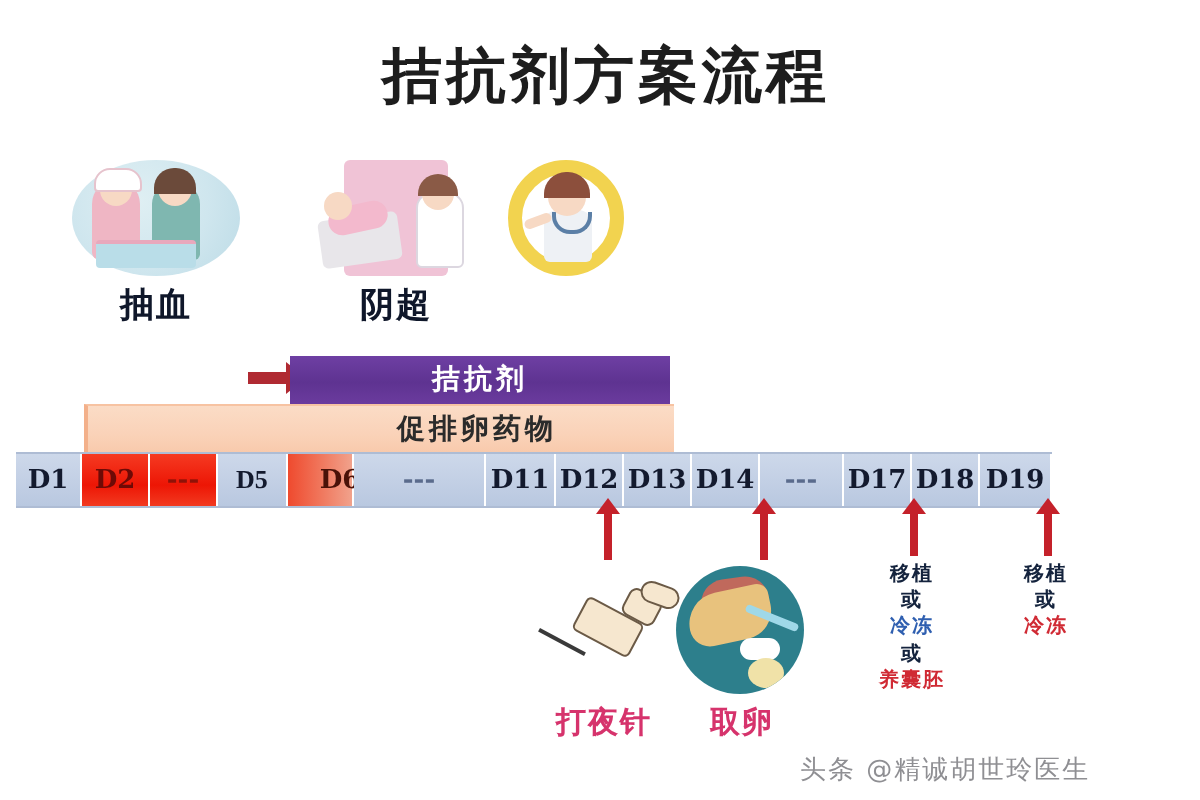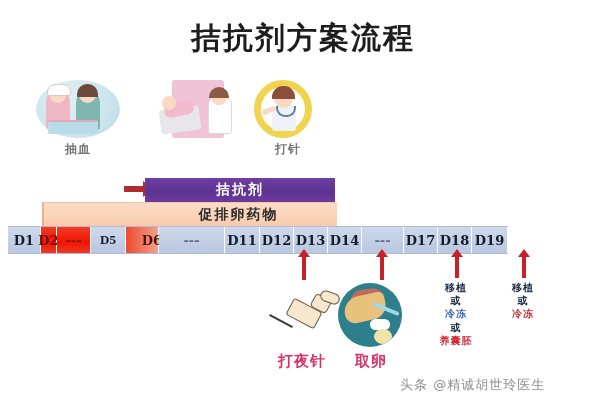--- a/index.html
+++ b/index.html
@@ -20,21 +20,21 @@
     letter-spacing:2px;
     padding-left:6px;box-sizing:border-box;
   }
 
   
   .ill-strip{position:absolute;left:0;top:78px;width:600px;height:90px;}
   .ill{position:absolute;width:96px;text-align:center;}
   .ill-art{position:relative;height:62px;width:96px;}
   .ill-cap{
     font-family:"DejaVu Serif","Liberation Serif",serif;
-    font-weight:bold;font-size:12px;color:#737373;margin-top:1px;
+    font-weight:bold;font-size:17px;color:#0f172a;margin-top:1px;
     letter-spacing:1px;
   }
   .ill-1{left:30px;top:0;}
   .ill-2{left:150px;top:0;}
   .ill-3{left:240px;top:0;}
 
   
   .blob{
     position:absolute;left:6px;top:2px;width:84px;height:58px;
     border-radius:50% 50% 50% 50%/50% 50% 50% 50%;
@@ -217,48 +217,48 @@
     <div class="ill ill-2">
       <div class="ill-art">
         <div class="us-bg"></div>
         <div class="us-bed"></div>
         <div class="us-pat"></div>
         <div class="us-phead"></div>
         <div class="us-doc"></div>
         <div class="us-dhead"></div>
         <div class="us-dhair"></div>
       </div>
+      <div class="ill-cap">阴超</div>
     </div>
 
     <div class="ill ill-3">
       <div class="ill-art">
         <div class="ring"></div>
         <div class="nz-body"></div>
         <div class="nz-stet"></div>
         <div class="nz-head"></div>
         <div class="nz-hair"></div>
         <div class="nz-arm"></div>
       </div>
-      <div class="ill-cap">打针</div>
     </div>
 
     <div class="arrow-h ar1"></div>
     <div class="arrow-h ar2"></div>
   </div>
 
   <div class="bar bar-stim">
     <span>促排卵药物</span>
   </div>
   <div class="bar bar-antag">
     <span>拮抗剂</span>
   </div>
 
   <div class="timeline" id="timeline">
       <div class="cell blue" style="width: 33px;">D1</div>
-      <div class="cell red" style="width: 16px; text-align: right;">D2</div>
+      <div class="cell red" style="width: 34px; text-align: right;">D2</div>
       <div class="cell red dash" style="width: 34px;">---</div>
       <div class="cell blue" style="width: 35px; font-family: Liberation Serif, serif;">D5</div>
       <div class="cell redsoft" style="width: 33px;">D6</div>
       <div class="cell blue dash" style="width: 66px;">---</div>
       <div class="cell blue" style="width: 35px;">D11</div>
       <div class="cell blue" style="width: 34px;">D12</div>
       <div class="cell blue" style="width: 34px;">D13</div>
       <div class="cell blue" style="width: 34px;">D14</div>
       <div class="cell blue dash" style="width: 42px;">---</div>
       <div class="cell blue" style="width: 34px;">D17</div>

